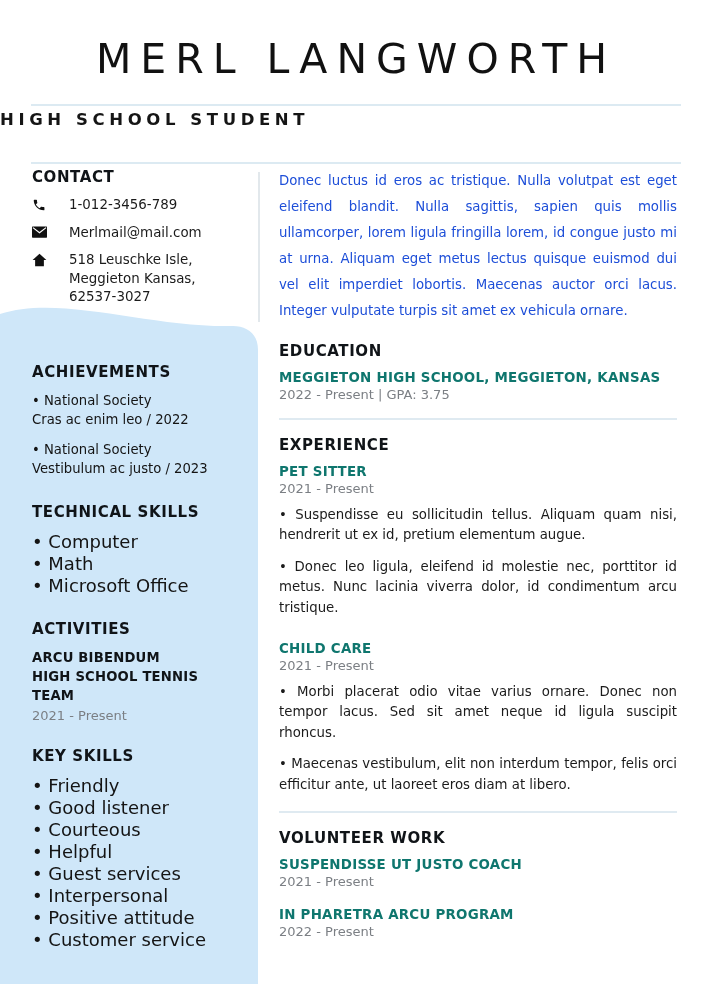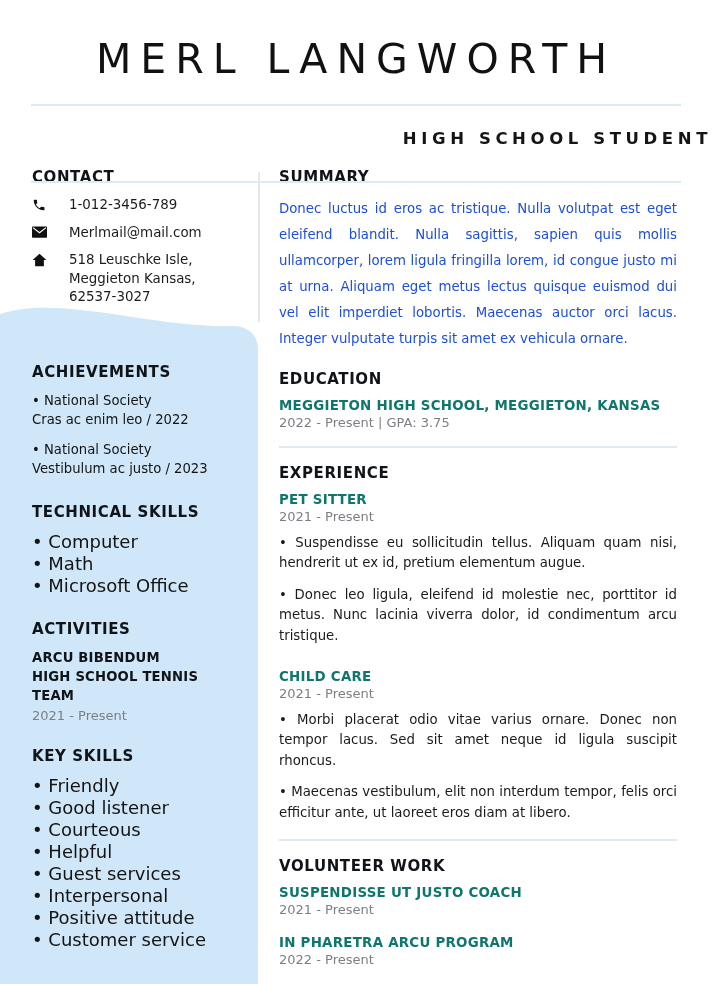--- a/index.html
+++ b/index.html
@@ -52,26 +52,26 @@
     padding: 36px 30px 0 30px;
     line-height: 1.15;
     white-space: nowrap;
   }
   .rule-head {
     height: 2px;
     background: #dceaf2;
     margin: 21px 31px 0 31px;
   }
   .title-role {
-    text-align: right;
+    text-align: left;
     font-size: 16.5px;
     font-weight: 600;
     letter-spacing: 4.6px;
     color: #151515;
-    padding: 23px 0 12px 0;
+    padding: 4px 0 12px 0;
   }
 
   
   .col-left {
     position: absolute;
     left: 0;
     top: 168px;
     width: 258px;
     padding: 0 16px 0 32px;
     z-index: 2;
@@ -305,21 +305,20 @@
         <li>Positive attitude</li>
         <li>Customer service</li>
       </ul>
     </div>
 
   </div>
 
   <div class="col-right">
 
     <div class="r-block">
-      <h2 class="sec">SUMMARY</h2>
       <p class="summary-text">Donec luctus id eros ac tristique. Nulla volutpat est eget eleifend blandit. Nulla sagittis, sapien quis mollis ullamcorper, lorem ligula fringilla lorem, id congue justo mi at urna. Aliquam eget metus lectus quisque euismod dui vel elit imperdiet lobortis. Maecenas auctor orci lacus. Integer vulputate turpis sit amet ex vehicula ornare.</p>
     </div>
 
     <div class="spacer-18"></div>
 
     <div class="r-block">
       <h2 class="sec">EDUCATION</h2>
       <div class="entry-title">MEGGIETON HIGH SCHOOL, MEGGIETON, KANSAS</div>
       <div class="entry-sub tight">2022 - Present | GPA: 3.75</div>
     </div>

